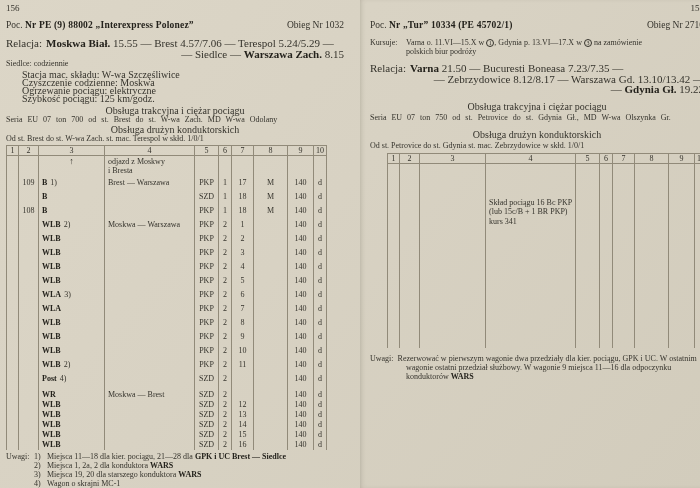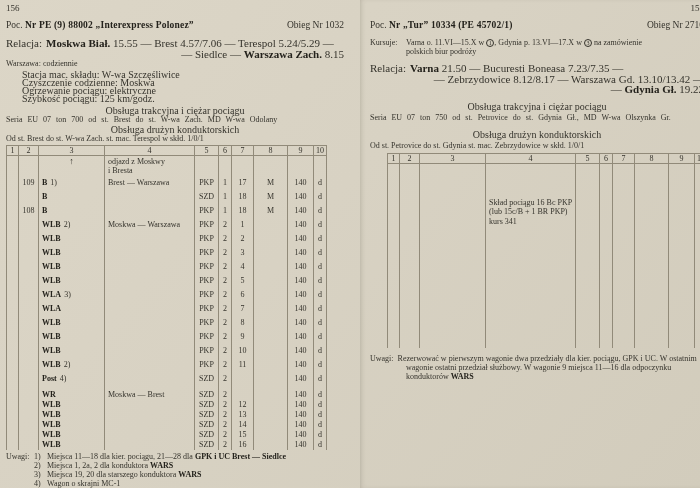--- a/index.html
+++ b/index.html
@@ -74,21 +74,21 @@
   <div class="titlerow">
     <div><span>Poc.</span> <b>Nr PE (9) 88002 „Interexpress Polonez”</b></div>
     <div class="obieg">Obieg Nr 1032</div>
   </div>
 
   <div class="relacja">
     <div class="r1"><span class="lbl">Relacja:</span><b>Moskwa Biał.</b><span> 15.55 — Brest 4.57/7.06 — Terespol 5.24/5.29 —</span></div>
     <div class="r2"><span>— Siedlce — </span><b>Warszawa Zach.</b><span> 8.15</span></div>
   </div>
 
-  <div class="kursuje">Warszawa: codziennie</div>
+  <div class="kursuje">Siedlce: codziennie</div>
 
   <div class="info">
 
   <div>Stacja mac. składu: W-wa Szczęśliwice</div>
       <div>Czyszczenie codzienne: Moskwa</div>
       <div>Ogrzewanie pociągu: elektryczne</div>
       <div>Szybkość pociągu: 125 km/godz.</div>
     </div>
 
   <div class="section s1">Obsługa trakcyjna i ciężar pociągu</div>

